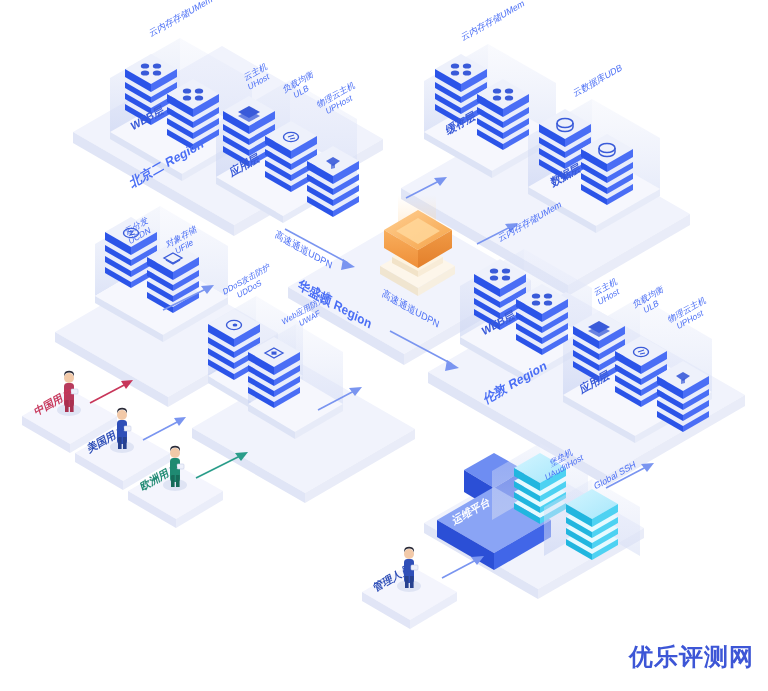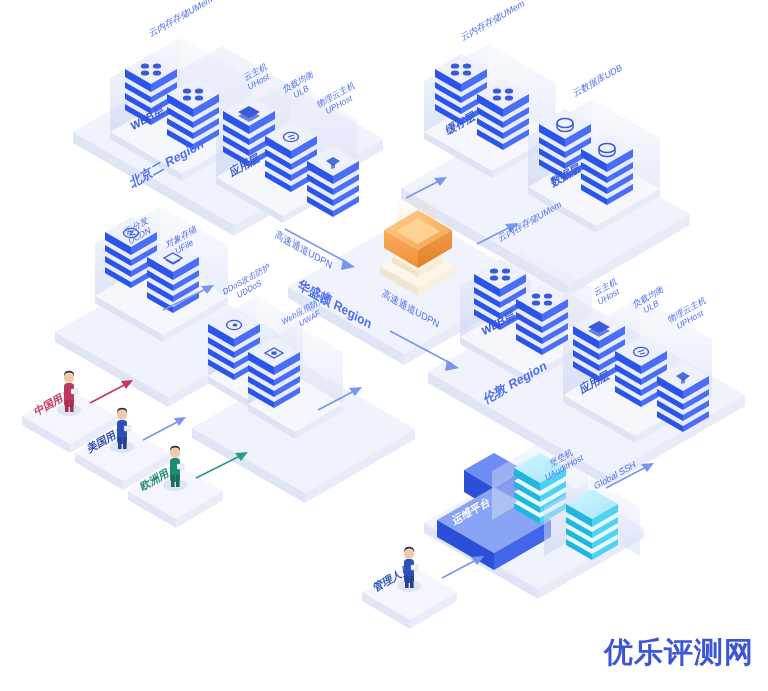--- a/index.html
+++ b/index.html
@@ -11,21 +11,21 @@
        font-family:"Liberation Sans","DejaVu Sans",sans-serif;}
   .lbl-blue{color:#4a6ef5;}
   .lbl-region{color:#4a6ef5;font-weight:bold;}
   .lbl-tier{color:#3a5bd9;font-weight:bold;}
   .lbl-red{color:#c8365a;font-weight:bold;}
   .lbl-bluedk{color:#2f4fb8;font-weight:bold;}
   .lbl-green{color:#1f8a72;font-weight:bold;}
   .lbl-white{color:#ffffff;font-weight:bold;}
   .iso{transform-origin:0 0;}
   .wm{position:absolute;right:14px;bottom:18px;color:#3d56d6;
-      font-size:29px;font-weight:bold;letter-spacing:1px;
+      font-size:24px;font-weight:bold;letter-spacing:1px;
       font-family:"DejaVu Sans","Liberation Sans",sans-serif;}
 </style>
 </head>
 <body>
 
 <div id="stage">
 
 <svg width="768" height="691" viewBox="0 0 768 691">
   <defs>
     <linearGradient id="gOrangeTop" x1="0" y1="0" x2="1" y2="1">

